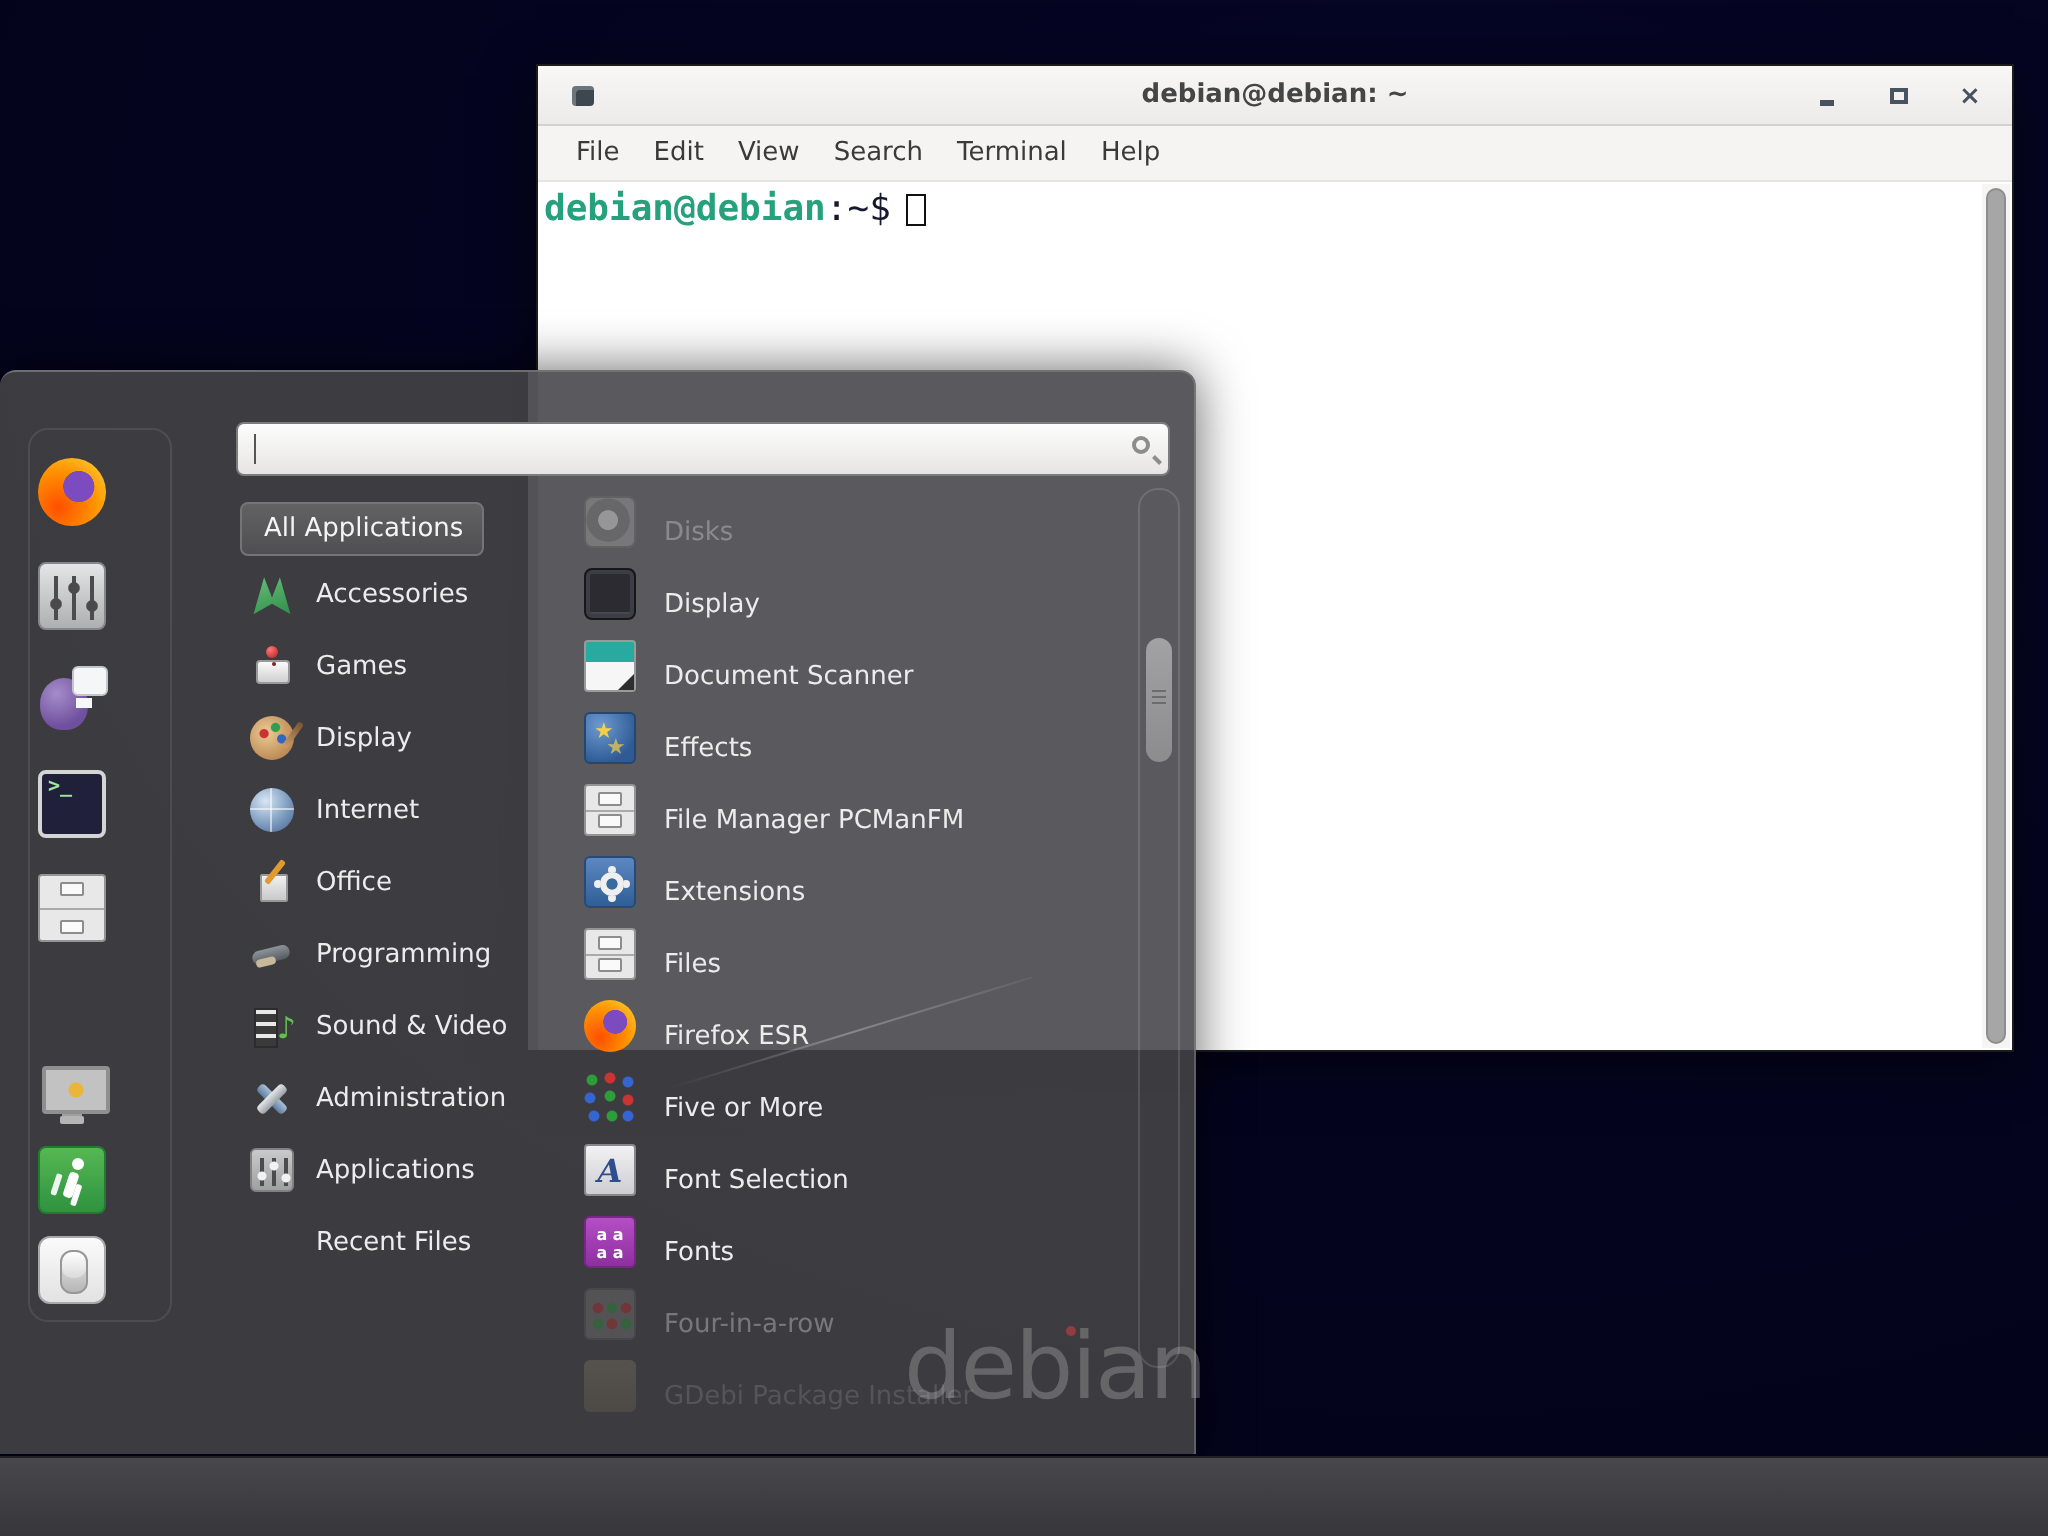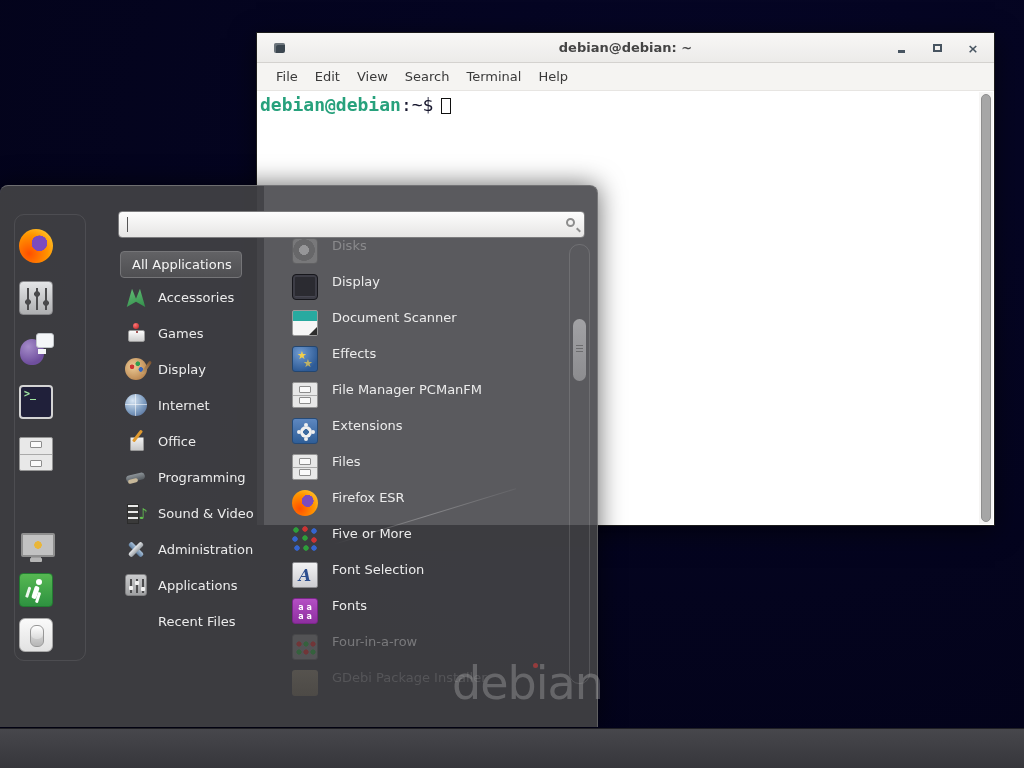--- a/index.html
+++ b/index.html
@@ -11,21 +11,21 @@
   .desktop { position:absolute; inset:0; background:radial-gradient(120% 120% at 70% 20%, #060627 0%, #03031a 70%); }
   .watermark { position:absolute; left:452px; top:656px; z-index:26;
       font-size:46px; letter-spacing:-1px; color:rgba(185,185,185,0.34); font-weight:400; }
   .watermark-dot { position:absolute; left:81px; top:7px; width:5px; height:5px; border-radius:50%;
       background:rgba(170,60,60,0.8); z-index:27; }
   .streak { position:absolute; left:330px; top:516px; width:190px; height:1px; z-index:26;
       background:linear-gradient(90deg, rgba(255,255,255,0), rgba(255,255,255,0.28), rgba(255,255,255,0.05));
       transform:rotate(-17deg); }
 
   
-  .terminal-window { position:absolute; left:256px; top:32px; width:739px; height:494px; z-index:10;
+  .terminal-window { position:absolute; left:268px; top:32px; width:739px; height:494px; z-index:10;
       border:1px solid #1c1c1c; box-shadow:0 6px 24px rgba(0,0,0,0.55); background:#4c1d95; }
   .titlebar { height:30px; background:linear-gradient(#f8f7f6,#ecebe9); border-bottom:1px solid #d4d2cf;
       display:flex; align-items:center; position:relative; }
   .titlebar-icon { position:absolute; left:17px; top:10px; width:11px; height:10px; border-radius:2px;
       background:#3c4750; box-shadow:inset 2px 2px 0 rgba(255,255,255,0.25); }
   .title-text { flex:1; text-align:center; font-weight:bold; font-size:13px; color:#454545; }
   .win-controls { position:absolute; right:14px; top:0; height:30px; display:flex; align-items:center; gap:22px; }
   .win-btn { width:14px; height:14px; display:flex; align-items:center; justify-content:center; cursor:default; }
   .glyph-min { width:7px; height:3px; background:#475460; margin-top:6px; }
   .glyph-max { width:9px; height:8px; border:2px solid #475460; }
@@ -67,21 +67,21 @@
 
   .categories { position:absolute; left:118px; top:65px; width:150px; }
   .cat-selected { width:122px; height:27px; margin-left:2px; margin-bottom:1px;
       background:linear-gradient(#626265,#4f4f52); border:1px solid #757578; border-radius:4px;
       color:#f4f4f4; font-size:13px; display:flex; align-items:center; padding-left:11px; cursor:pointer; }
   .cat-row { height:36px; display:flex; align-items:center; gap:11px; padding-left:7px; cursor:pointer; }
   .cat-row .label, .app-row .label { font-size:13px; color:#ececec; white-space:nowrap; }
   .cat-noicon { padding-left:40px; }
 
   .apps { position:absolute; left:266px; top:52px; width:300px; }
-  .app-row { height:36px; display:flex; align-items:flex-start; gap:14px; padding-left:26px; cursor:pointer; }
+  .app-row { height:36px; display:flex; align-items:flex-end; gap:14px; padding-left:26px; cursor:pointer; }
   .app-row.dim .label { color:rgba(205,205,205,0.42); }
   .app-row.dim .ic { opacity:0.45; }
   .app-row.vdim .label { color:rgba(200,200,200,0.18); }
   .app-row.vdim .ic { opacity:0.18; }
 
   .apps-scroll-track { position:absolute; left:569px; top:58px; width:21px; height:440px;
       border:1px solid rgba(255,255,255,0.13); border-radius:10px; }
   .apps-scroll-handle { position:absolute; left:3px; top:74px; width:13px; height:62px;
       background:linear-gradient(#a2a2a5,#8c8c8f); border-radius:7px; cursor:grab; }
   .apps-scroll-handle::after { content:""; position:absolute; left:3px; top:26px; width:7px; height:8px;

